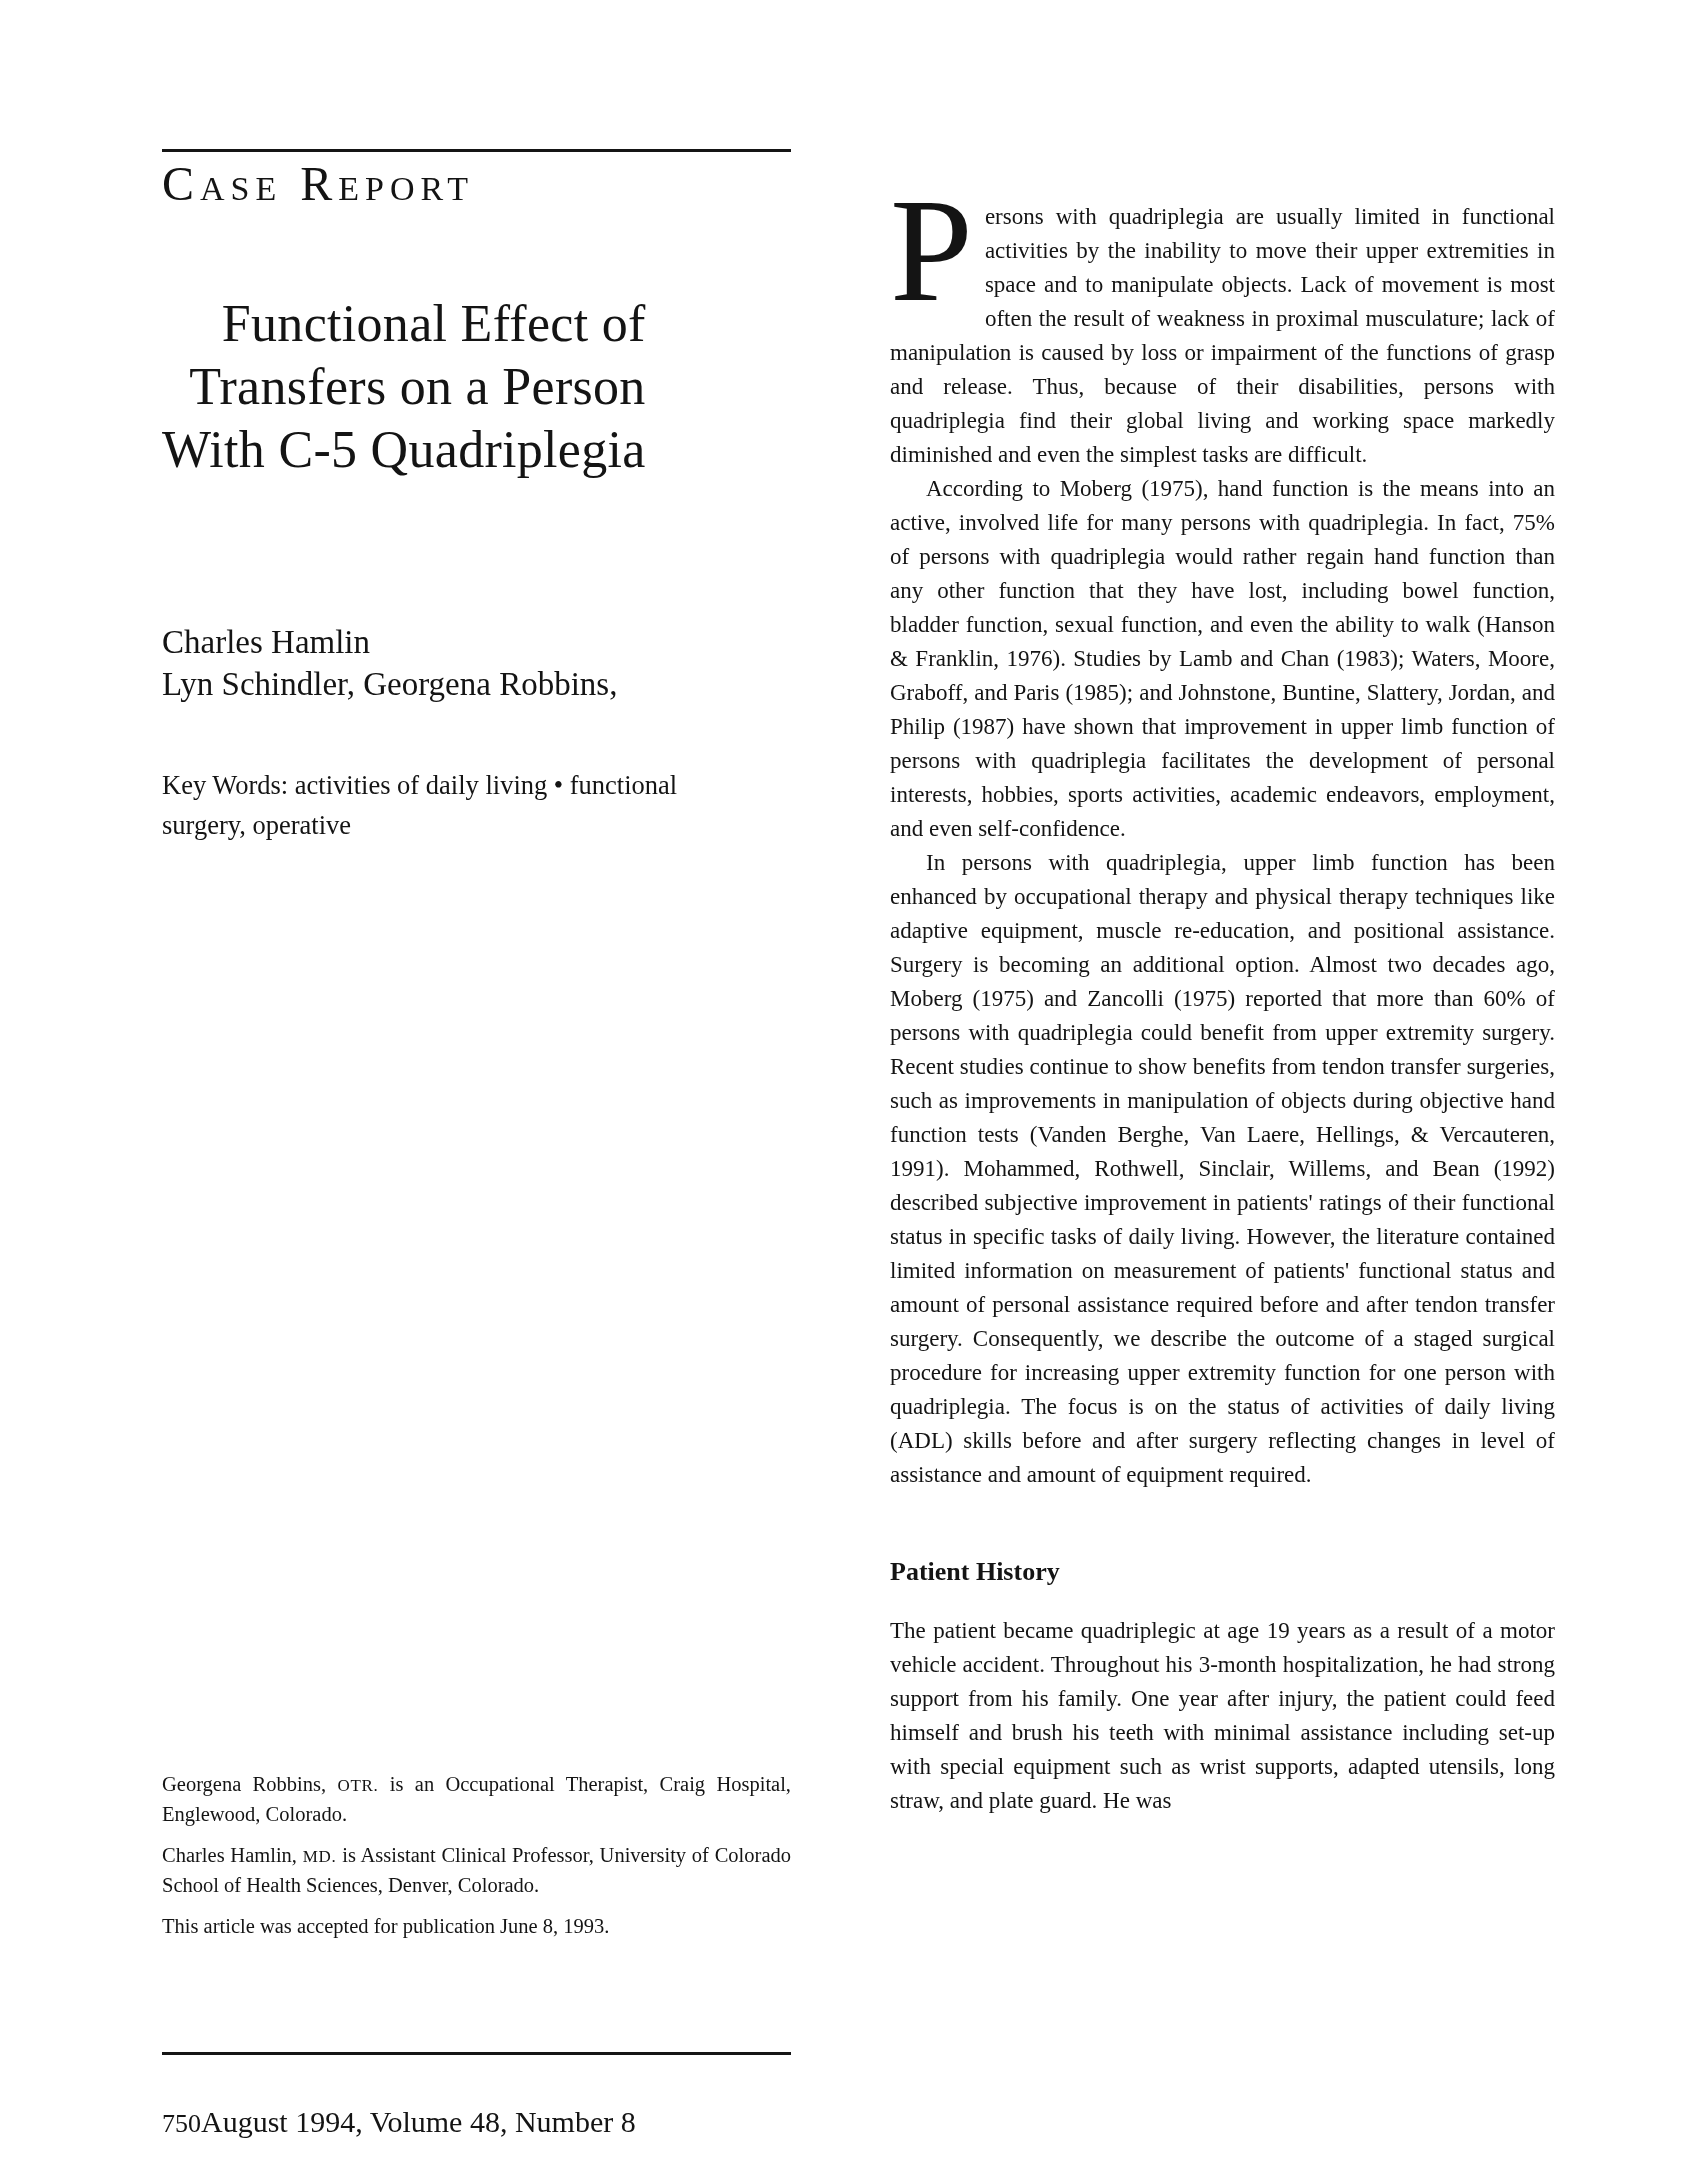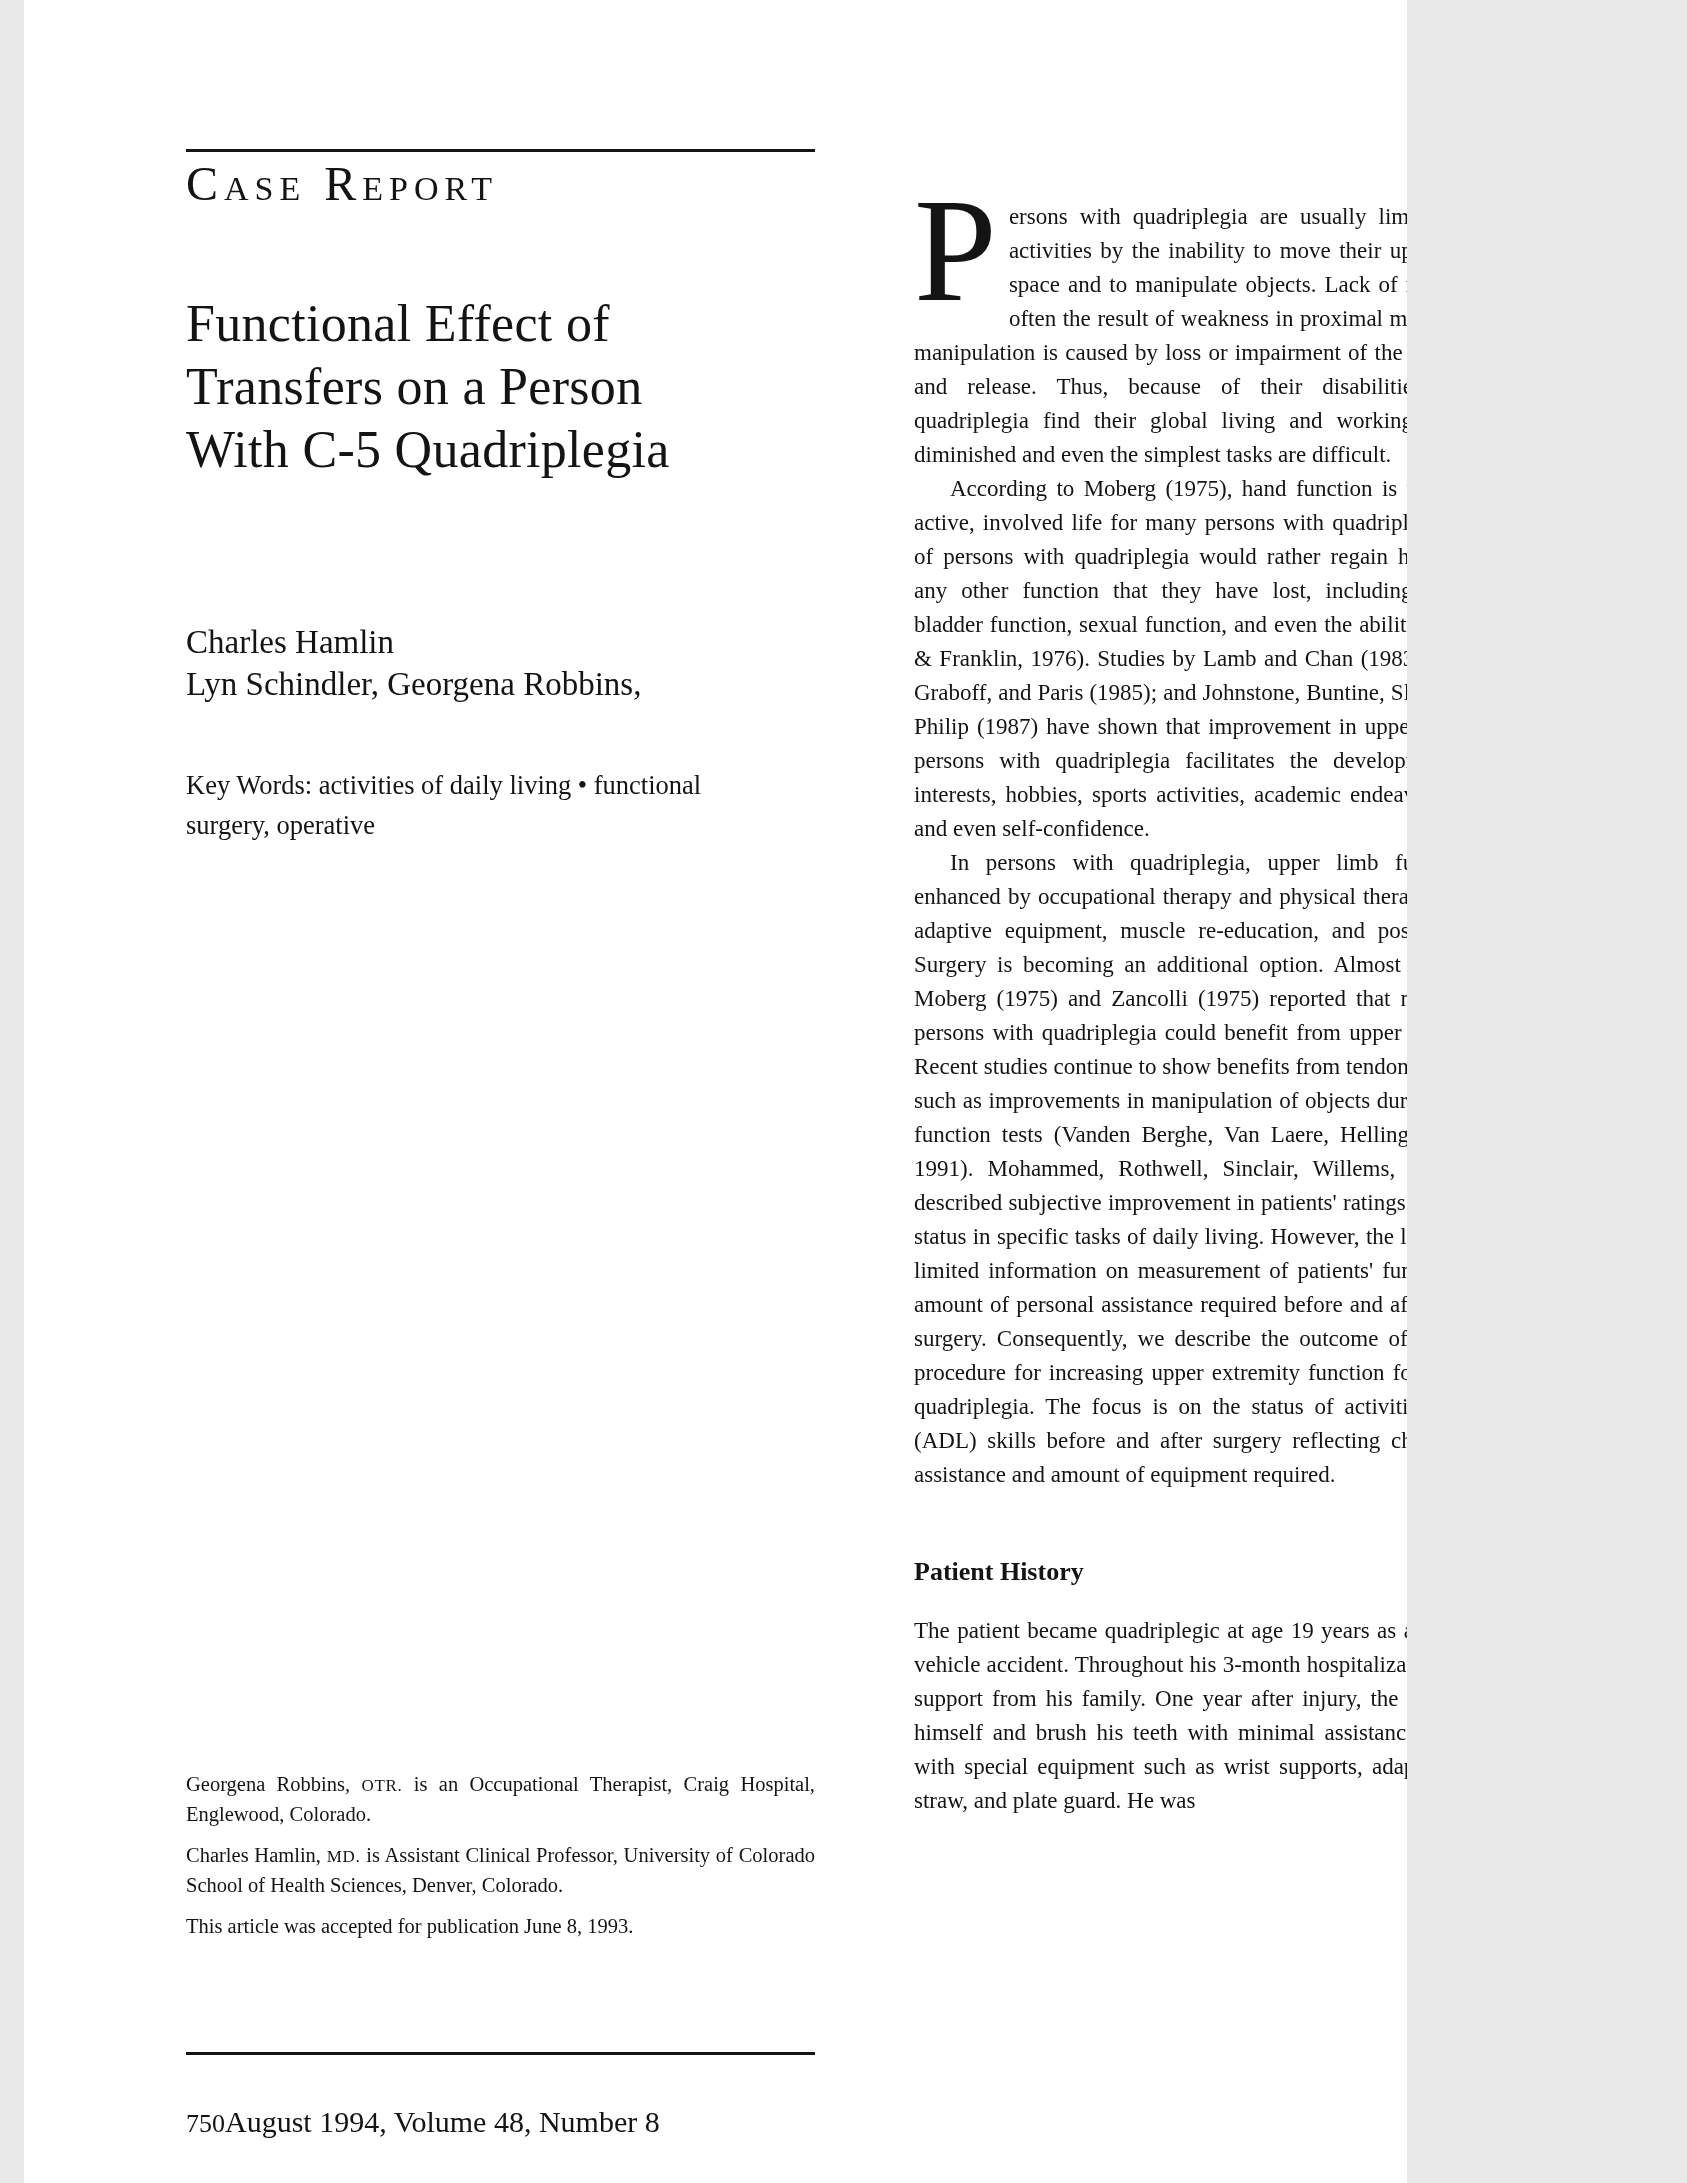--- a/index.html
+++ b/index.html
@@ -1,25 +1,24 @@
 <!DOCTYPE html>
 <html style="font-size:10.6px"><head>
 <meta charset="utf-8">
 <title>Case Report</title>
 <style>
   html, body { margin: 0; padding: 0; background: #e8e8e8; }
   .page {
     position: relative;
-    width: 1383px;
+    width: 1687px;
     height: 2183px;
     background: #ffffff;
     color: #141414;
     font-family: "Liberation Serif", "DejaVu Serif", serif;
     overflow: hidden;
-    margin-left: 24px;
   }
 
   
   .left-col { position: absolute; left: 162px; top: 0; width: 629px; }
   .rule { background: #151515; height: 3.3px; width: 100%; }
   .rule-top { position: absolute; top: 149px; left: 0; }
   .rule-bottom { position: absolute; top: 2052px; left: 0; }
 
   .section-label {
     position: absolute; top: 156px; left: 0;
@@ -28,20 +27,21 @@
     letter-spacing: 6px;
     white-space: nowrap;
   }
 
   .title {
     position: absolute; top: 292px; left: 0; margin: 0;
     font-weight: 400;
     font-size: 52px;
     line-height: 63px;
     letter-spacing: 0.3px;
+    text-align: right;
   }
   .title .tline { display: block; white-space: nowrap; }
 
   .authors {
     position: absolute; top: 621px; left: 0;
     font-size: 33px; line-height: 42px;
   }
   .authors .aline { display: block; white-space: nowrap; }
 
   .keywords {

